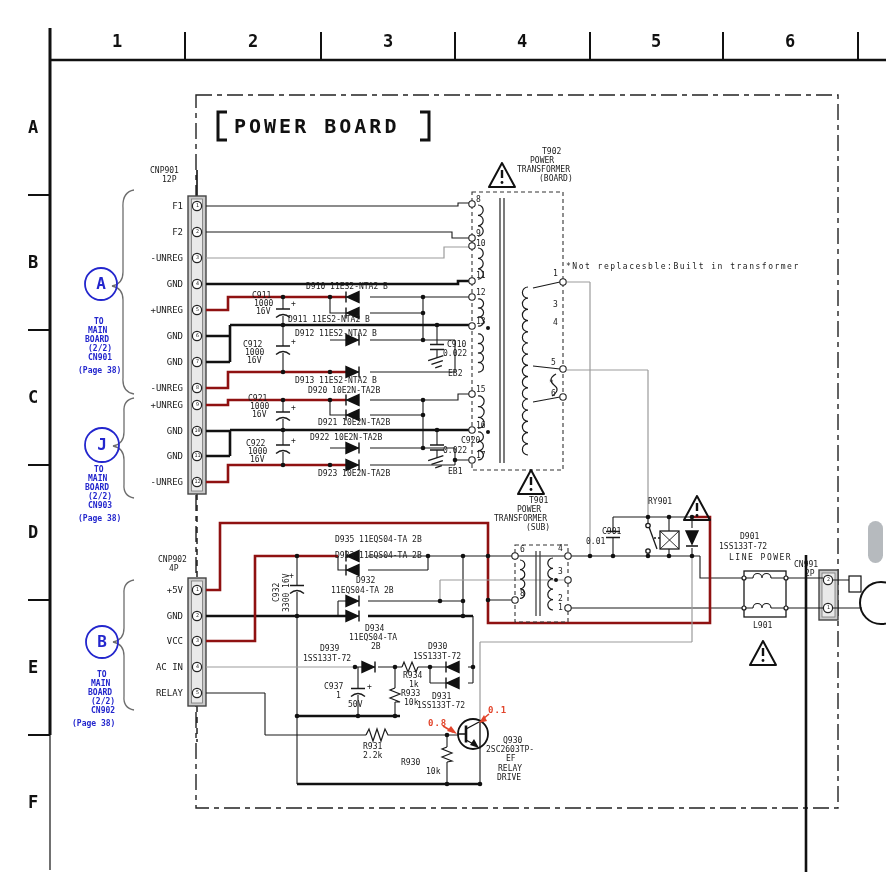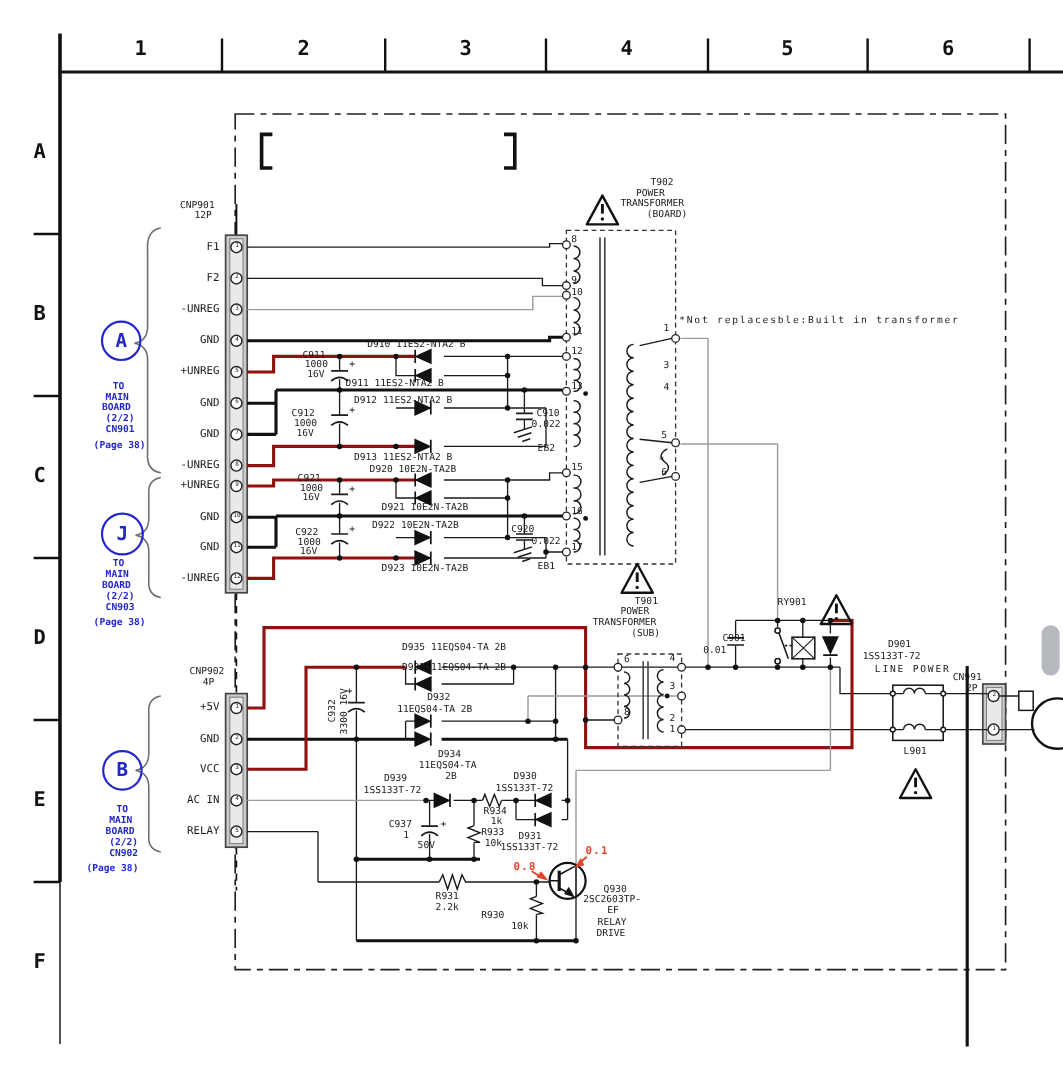--- a/index.html
+++ b/index.html
@@ -354,20 +354,21 @@
 <span class="G" style="left:517px;top:33px">4</span>
 <span class="G" style="left:651px;top:33px">5</span>
 <span class="G" style="left:785px;top:33px">6</span>
 <span class="G" style="left:28px;top:119px">A</span>
 <span class="G" style="left:28px;top:254px">B</span>
 <span class="G" style="left:28px;top:389px">C</span>
 <span class="G" style="left:28px;top:524px">D</span>
 <span class="G" style="left:28px;top:659px">E</span>
 <span class="G" style="left:28px;top:794px">F</span>
 
+<span class="T" style="left:234px;top:114px">POWER BOARD</span>
 <span class="L LS" style="left:566px;top:263px">*Not replacesble:Built in transformer</span>
 
 <span class="L" style="left:150px;top:167px">CNP901</span>
 <span class="L" style="left:162px;top:176px">12P</span>
 <span class="L P RT" style="left:118px;top:202px">F1</span>
 <span class="L P RT" style="left:118px;top:228px">F2</span>
 <span class="L P RT" style="left:118px;top:254px">-UNREG</span>
 <span class="L P RT" style="left:118px;top:280px">GND</span>
 <span class="L P RT" style="left:118px;top:306px">+UNREG</span>
 <span class="L P RT" style="left:118px;top:332px">GND</span>
@@ -483,21 +484,21 @@
 <span class="L" style="left:252px;top:411px">16V</span>
 <span class="L" style="left:291px;top:404px">+</span>
 <span class="L" style="left:246px;top:440px">C922</span>
 <span class="L" style="left:248px;top:448px">1000</span>
 <span class="L" style="left:250px;top:456px">16V</span>
 <span class="L" style="left:291px;top:437px">+</span>
 
 <span class="L" style="left:447px;top:341px">C910</span>
 <span class="L" style="left:443px;top:350px">0.022</span>
 <span class="L" style="left:448px;top:370px">EB2</span>
-<span class="L" style="left:426px;top:437px">C920</span>
+<span class="L" style="left:461px;top:437px">C920</span>
 <span class="L" style="left:443px;top:447px">0.022</span>
 <span class="L" style="left:448px;top:468px">EB1</span>
 
 <span class="L" style="left:648px;top:498px">RY901</span>
 <span class="L" style="left:602px;top:528px">C901</span>
 <span class="L" style="left:586px;top:538px">0.01</span>
 <span class="L" style="left:740px;top:533px">D901</span>
 <span class="L" style="left:719px;top:543px">1SS133T-72</span>
 <span class="L LS" style="left:729px;top:554px">LINE POWER</span>
 <span class="L" style="left:753px;top:622px">L901</span>

